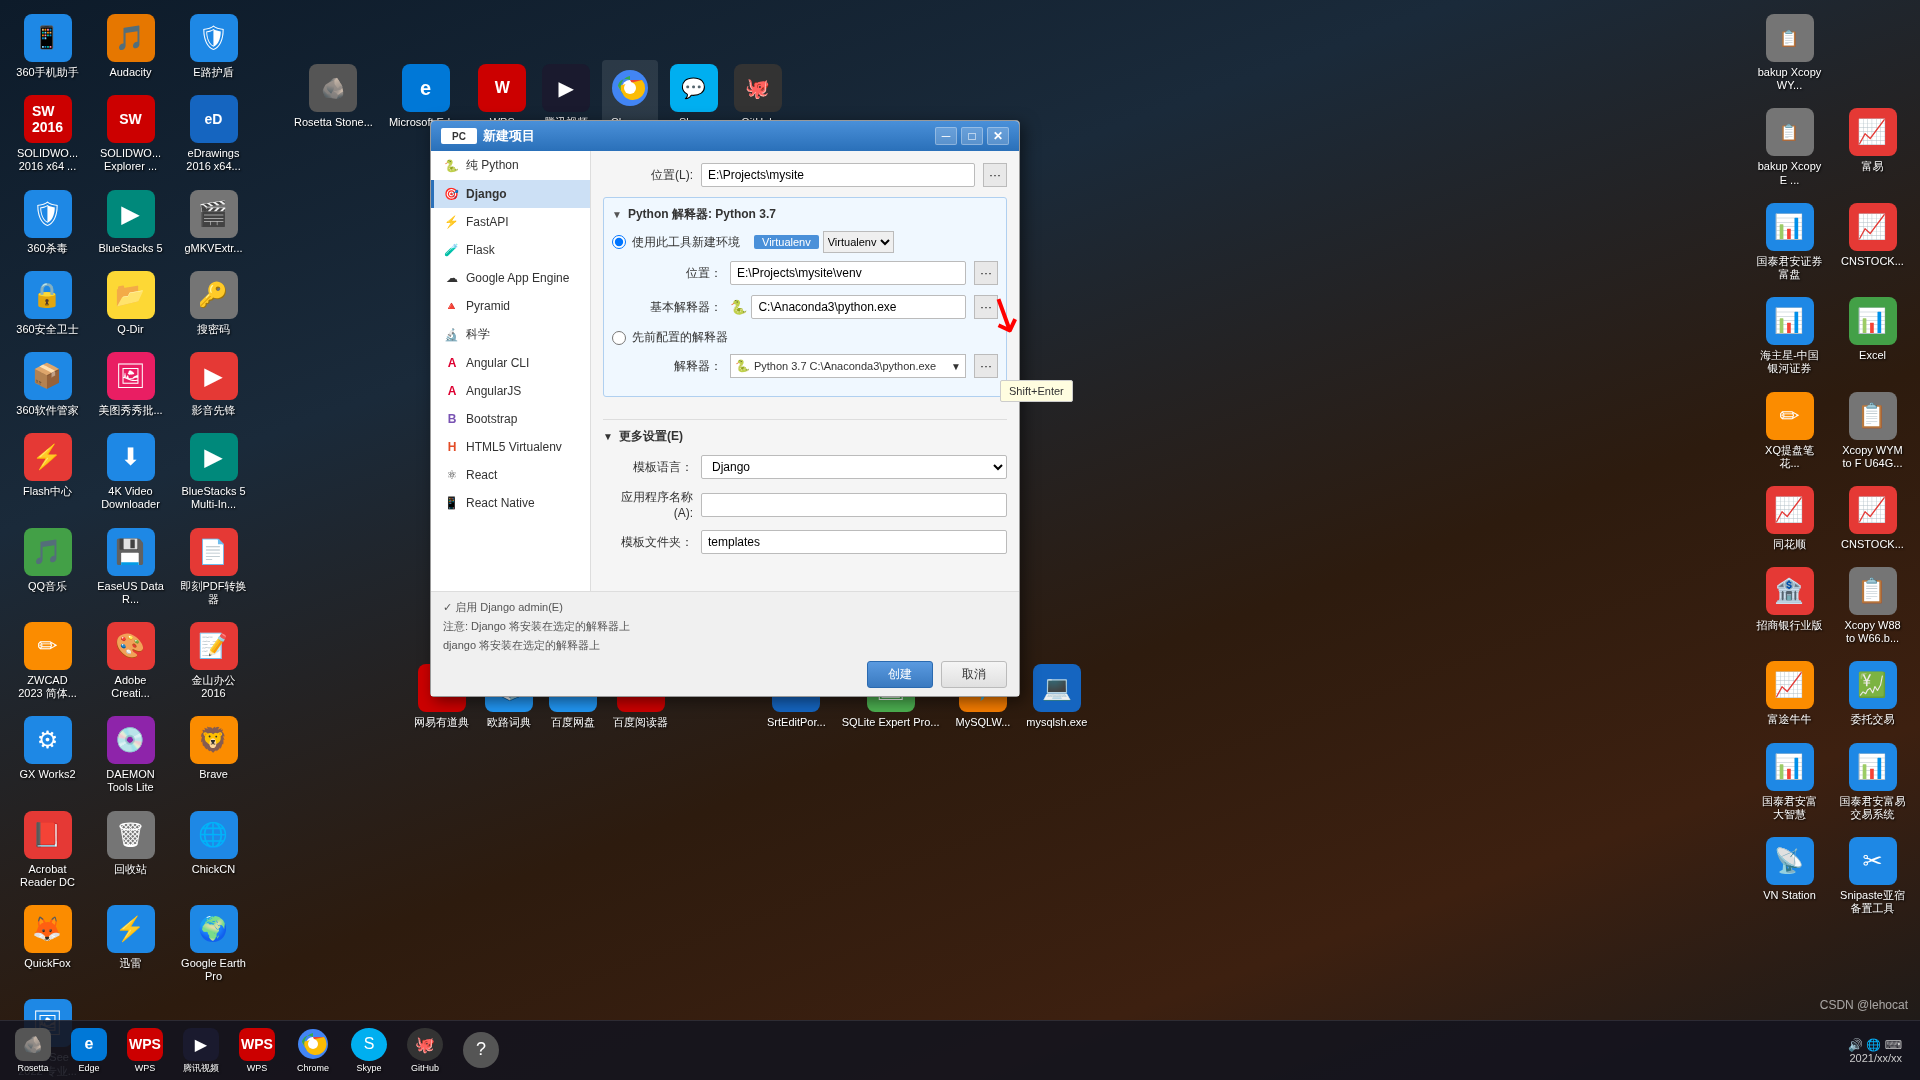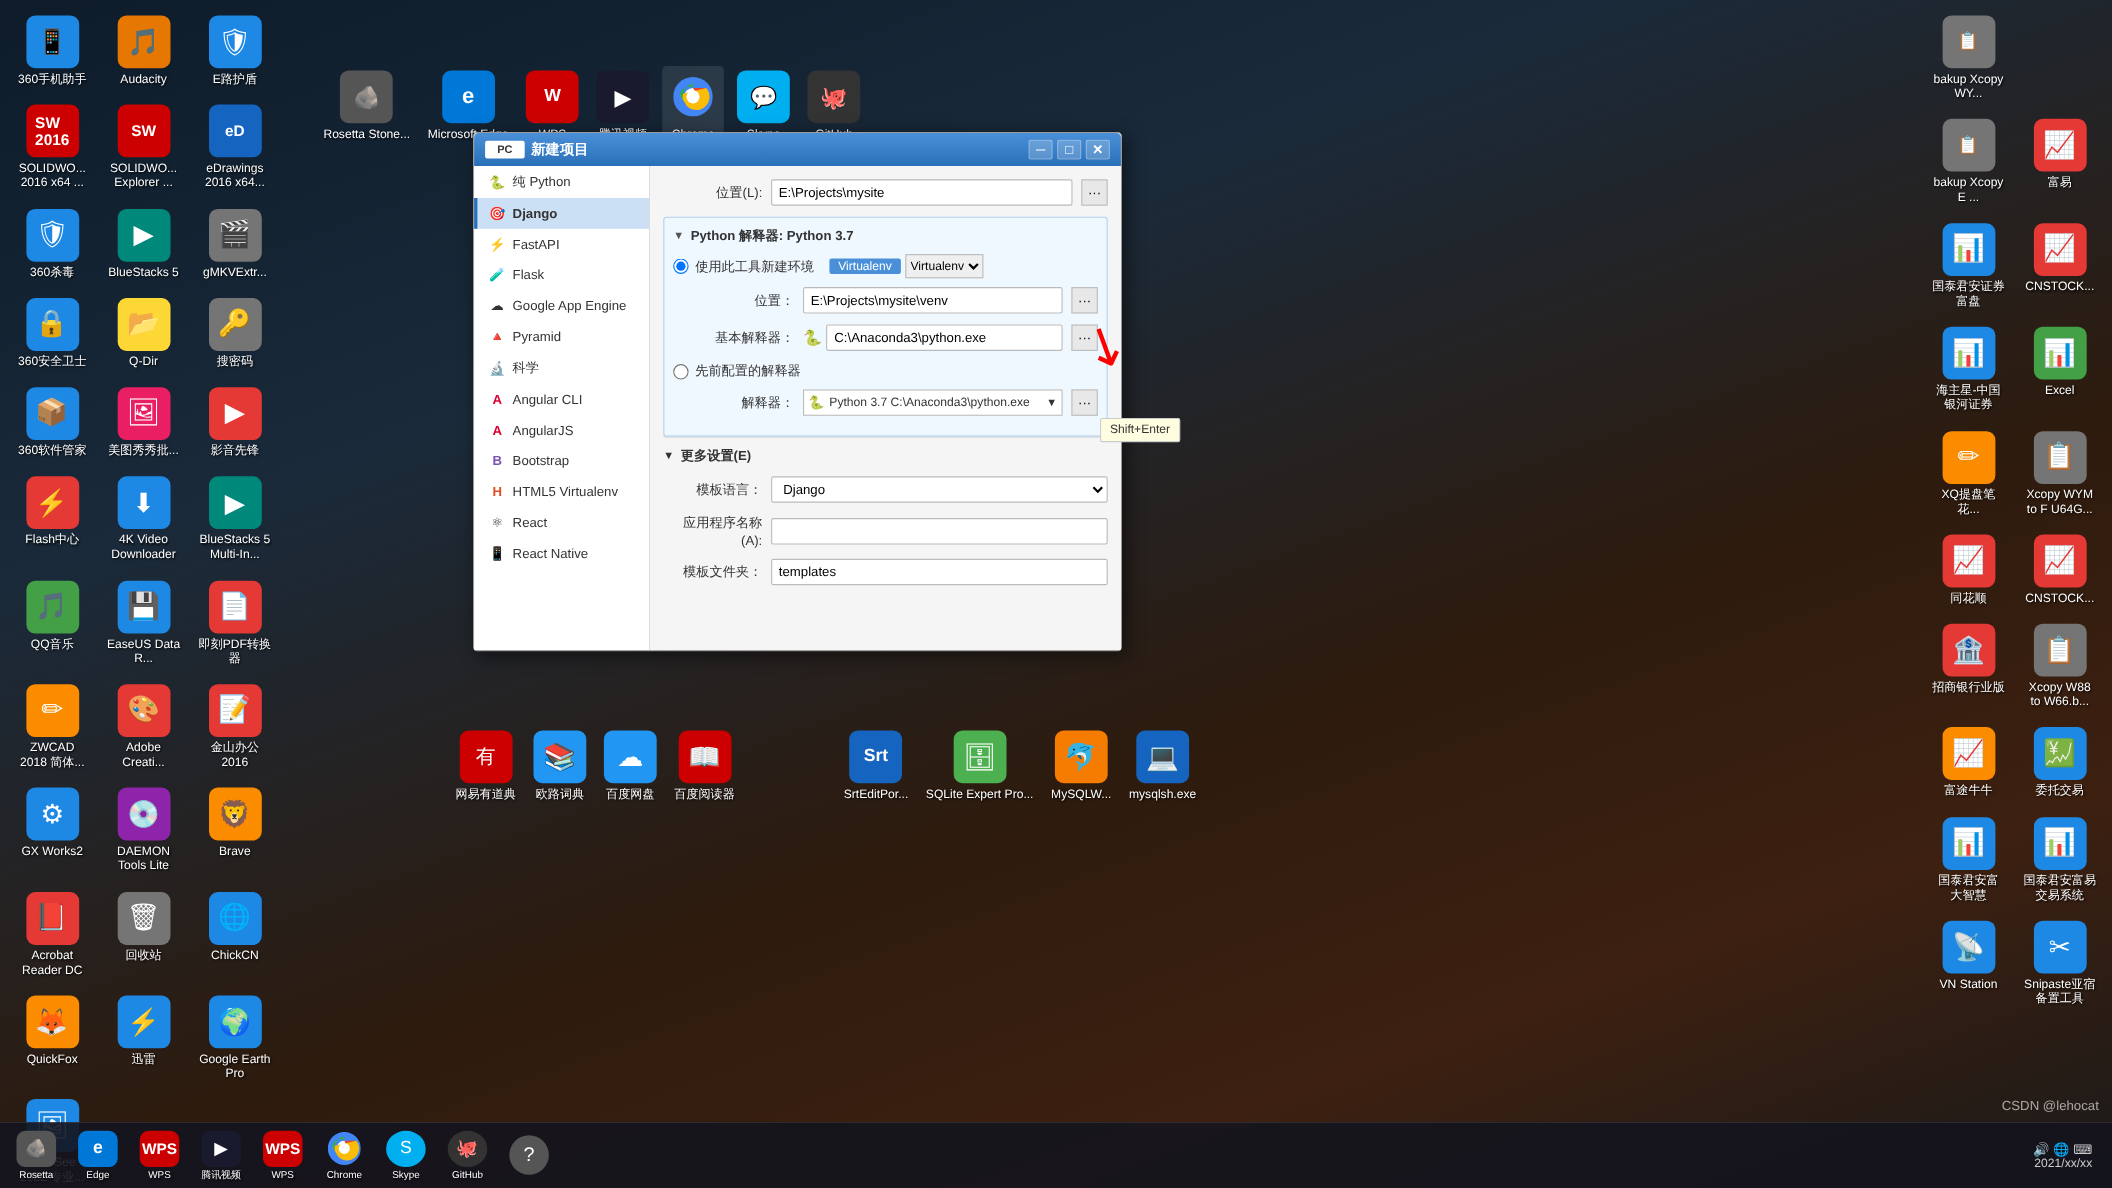--- a/index.html
+++ b/index.html
@@ -298,21 +298,21 @@
     .radio-input {
       width: 14px;
       height: 14px;
     }
 
     .interpreter-section {
       background: #f0f8ff;
       border: 1px solid #b0d0f0;
       border-radius: 3px;
       padding: 8px;
-      margin-bottom: 0;
+      margin-bottom: 22px;
     }
 
     .checkbox-row {
       display: flex;
       align-items: center;
       gap: 6px;
       margin-bottom: 6px;
       font-size: 12px;
     }
 
@@ -516,21 +516,21 @@
       <div class="icon-img ic-blue">💾</div>
       <span class="icon-label">EaseUS Data R...</span>
     </div>
     <div class="desktop-icon">
       <div class="icon-img ic-red">📄</div>
       <span class="icon-label">即刻PDF转换器</span>
     </div>
 
     <div class="desktop-icon">
       <div class="icon-img ic-orange">✏</div>
-      <span class="icon-label">ZWCAD 2018 简体...</span>
+      <span class="icon-label">ZWCAD 2023 简体...</span>
     </div>
     <div class="desktop-icon">
       <div class="icon-img ic-red">🎨</div>
       <span class="icon-label">Adobe Creati...</span>
     </div>
     <div class="desktop-icon">
       <div class="icon-img ic-red">📝</div>
       <span class="icon-label">金山办公 2016</span>
     </div>
 
@@ -878,20 +878,35 @@
             <input class="form-input" type="text" value="" style="">
           </div>
 
           <div class="form-row">
             <span class="form-label">模板文件夹：</span>
             <input class="form-input" type="text" value="templates" style="">
           </div>
         </div>
       </div>
 
+      <div class="dialog-footer">
+        <div class="footer-info">
+          <span>✓ 启用 Django admin(E)</span>
+        </div>
+        <div class="footer-info">
+          <span>注意: Django 将安装在选定的解释器上</span>
+        </div>
+        <div class="footer-info">
+          <span>django 将安装在选定的解释器上</span>
+        </div>
+        <div class="footer-buttons">
+          <button class="btn-primary">创建</button>
+          <button class="btn-secondary">取消</button>
+        </div>
+      </div>
     </div>
   </div>
 
   <div class="red-arrow">↘</div>
 
   <div class="tooltip">
     <span>Shift+Enter</span>
   </div>
 
   <div class="watermark">

